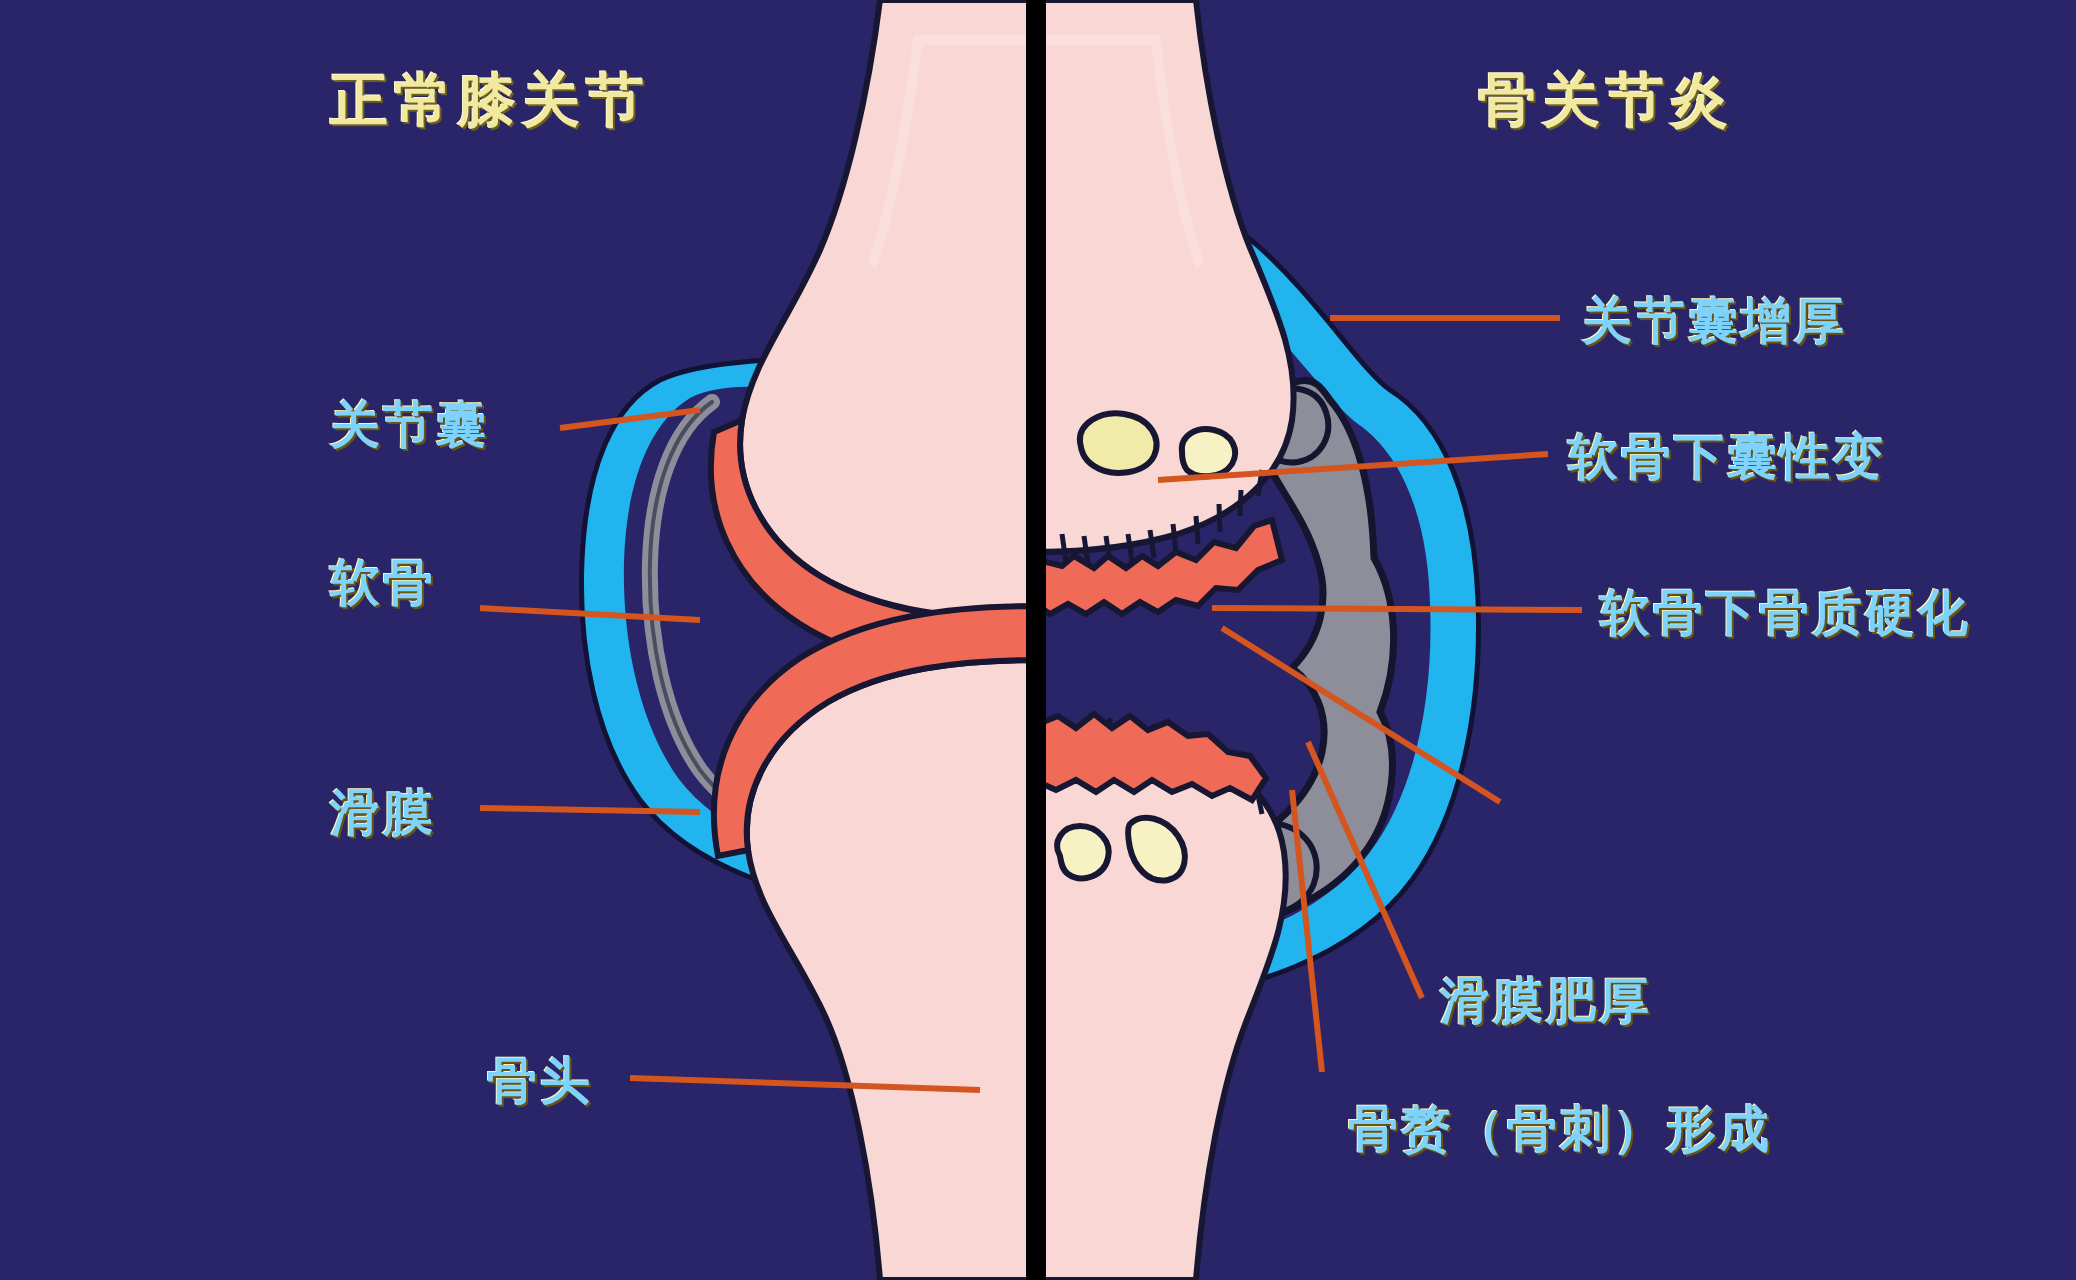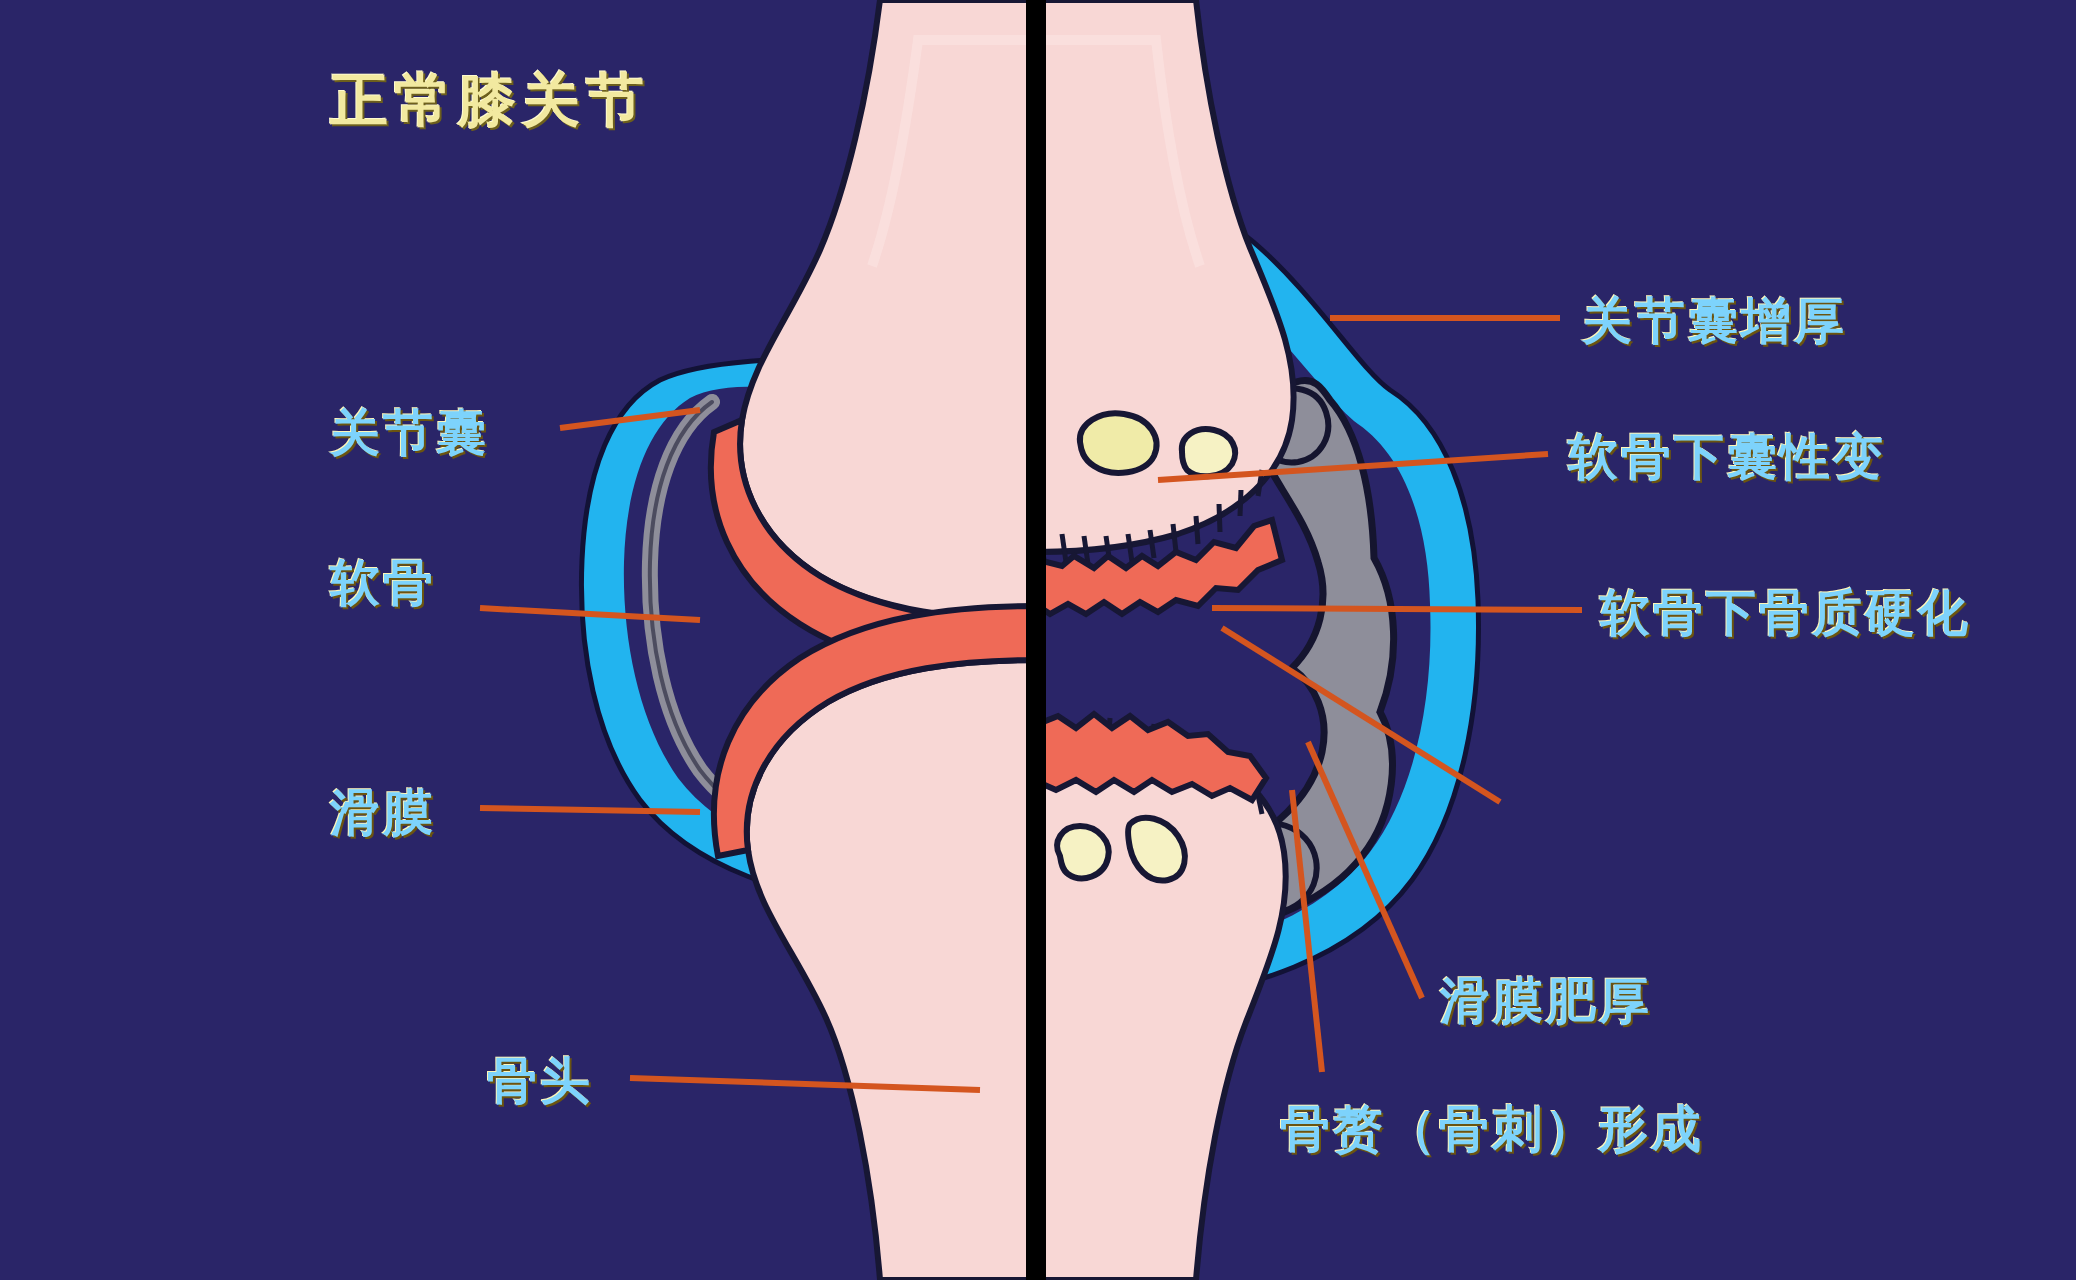--- a/index.html
+++ b/index.html
@@ -259,25 +259,26 @@
       <line x1="1560" y1="318" x2="1330" y2="318"></line>
       <line x1="1548" y1="454" x2="1158" y2="480"></line>
       <line x1="1582" y1="610" x2="1212" y2="608"></line>
       <line x1="1500" y1="802" x2="1222" y2="628"></line>
       <line x1="1422" y1="998" x2="1308" y2="742"></line>
       <line x1="1322" y1="1072" x2="1292" y2="790"></line>
     </g>
   </svg>
 
   <div class="ttl" id="title-normal">正常膝关节</div>
-
-  <div class="lbl leftal" style="left:330px; top:400px;font-family:Liberation Mono, monospace;">关节囊</div>
+  <div class="ttl" id="title-oa">骨关节炎</div>
+
+  <div class="lbl leftal" style="left:330px; top:392px;font-family:Liberation Mono, monospace;">关节囊</div>
   <div class="lbl leftal" style="left:330px; top:550px;">软骨</div>
   <div class="lbl leftal" style="left:330px; top:780px;">滑膜</div>
   <div class="lbl leftal" style="left:487px; top:1048px;">骨头</div>
 
   <div class="lbl right" style="left:1582px; top:288px;">关节囊增厚</div>
   <div class="lbl right" style="left:1600px; top:580px;">软骨下骨质硬化</div>
   <div class="lbl right" style="left:1568px; top:424px;">软骨下囊性变</div>
   <div class="lbl right" style="left:1440px; top:968px;">滑膜肥厚</div>
-  <div class="lbl right" style="left:1280px; top:1096px;">骨赘（骨刺）形成</div>
+  <div class="lbl right" style="left:1348px; top:1096px;">骨赘（骨刺）形成</div>
 
 </div>
 
 </body></html>

